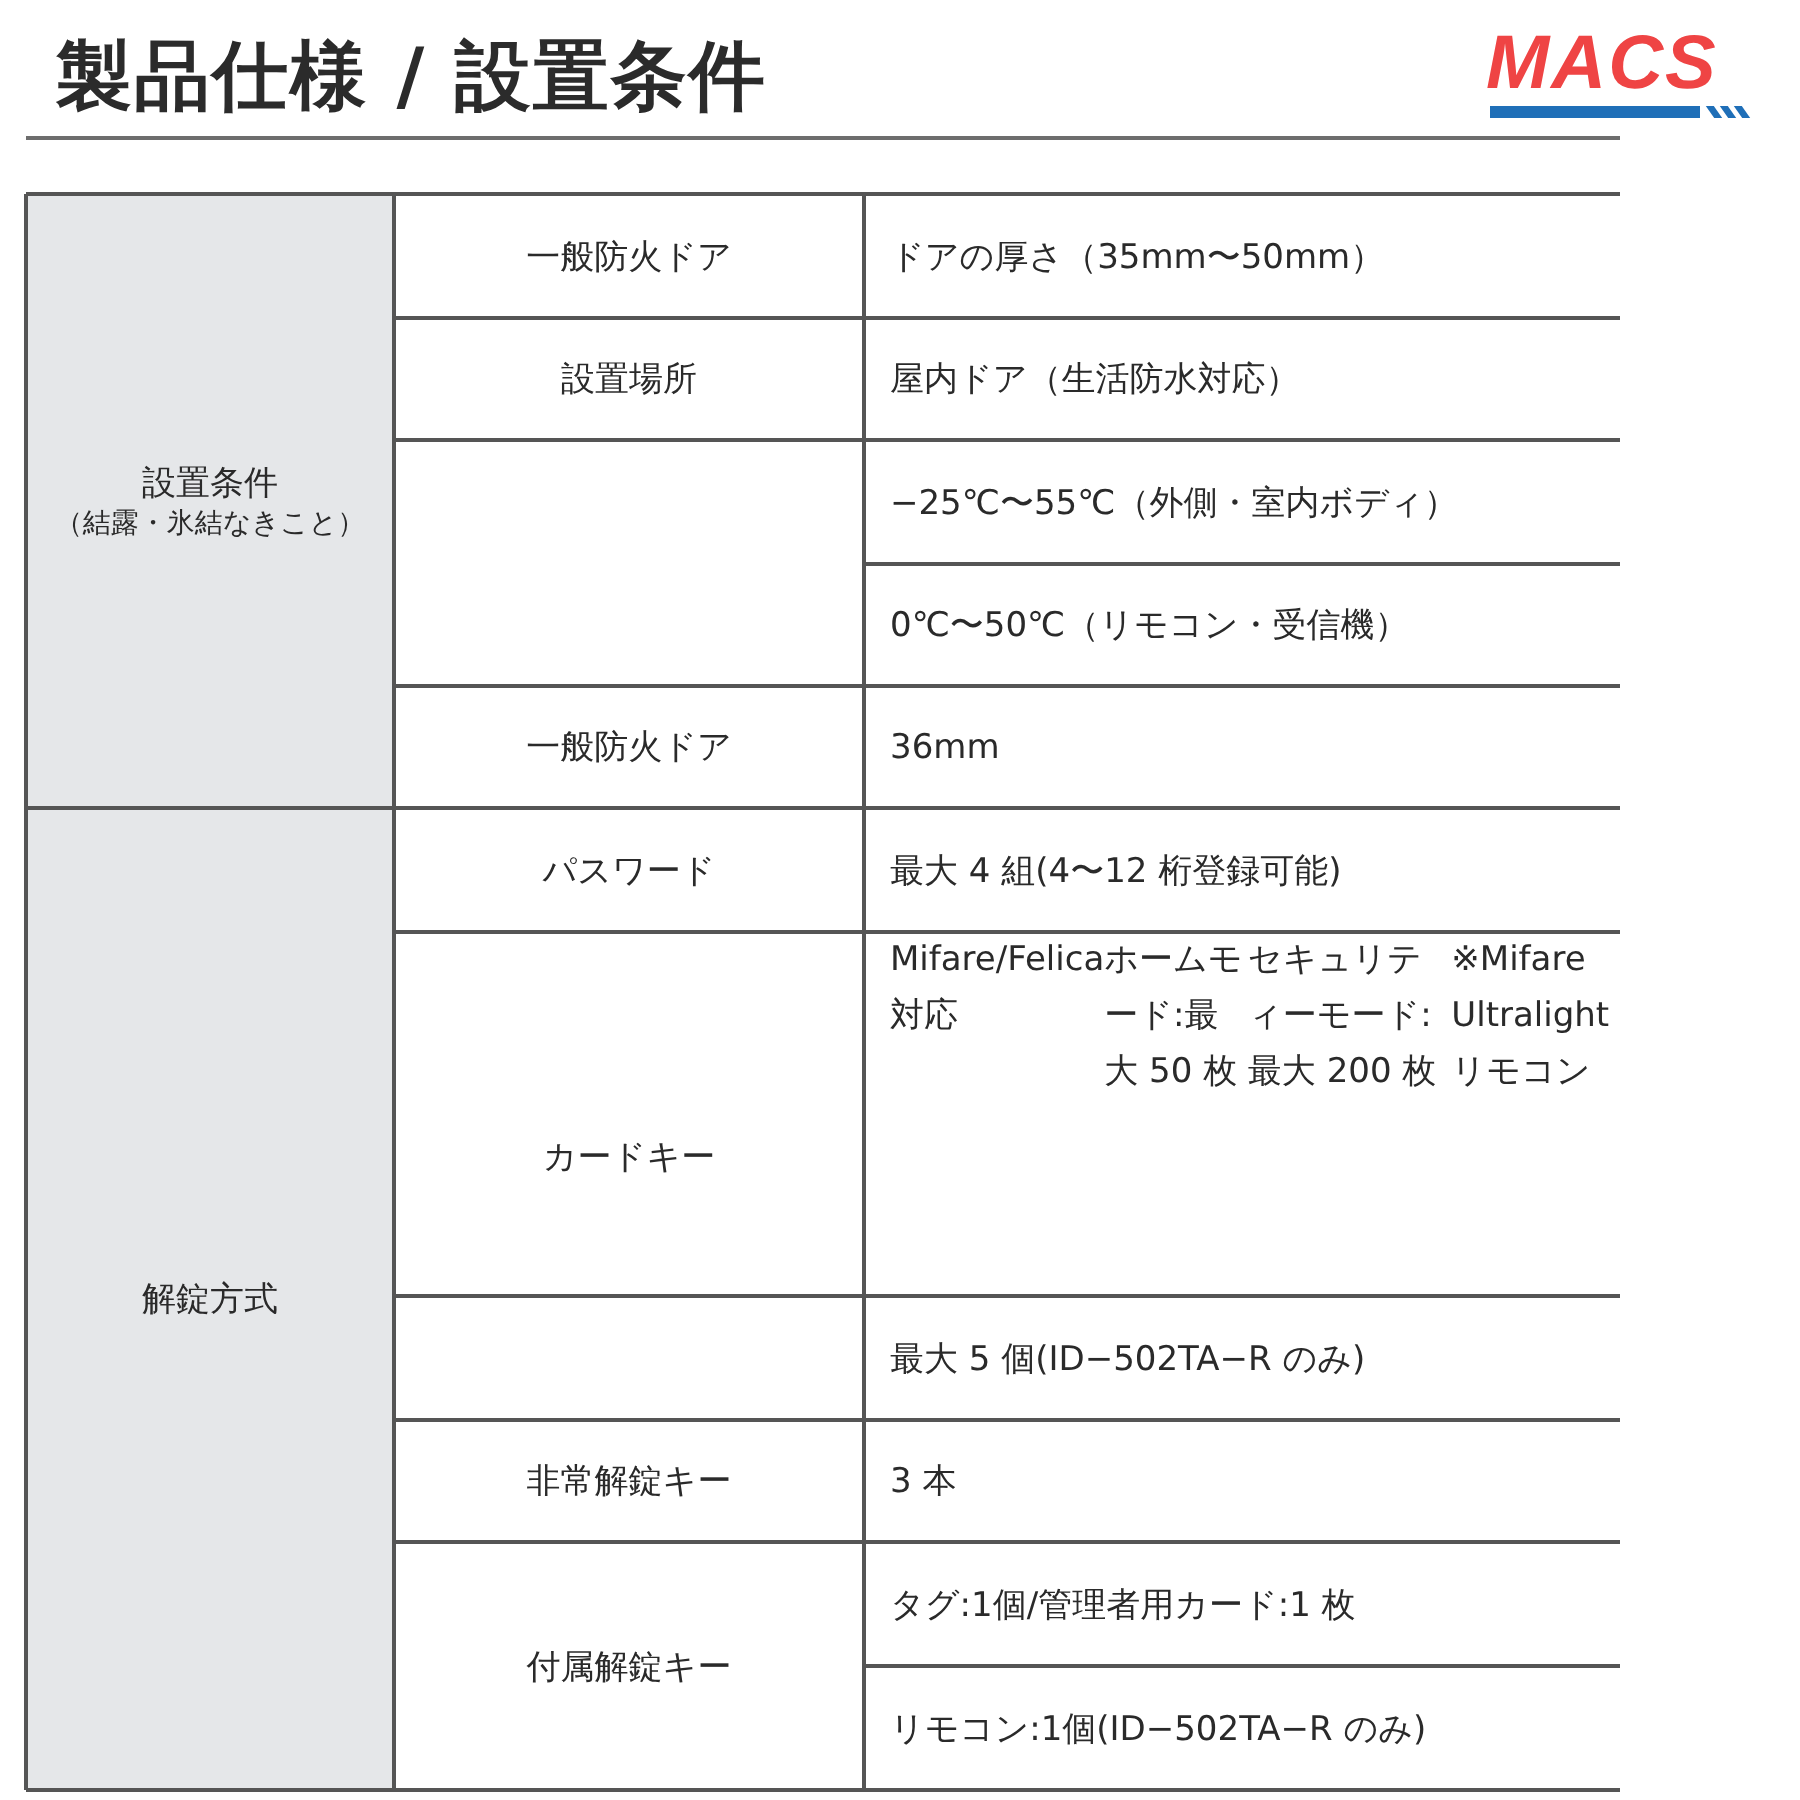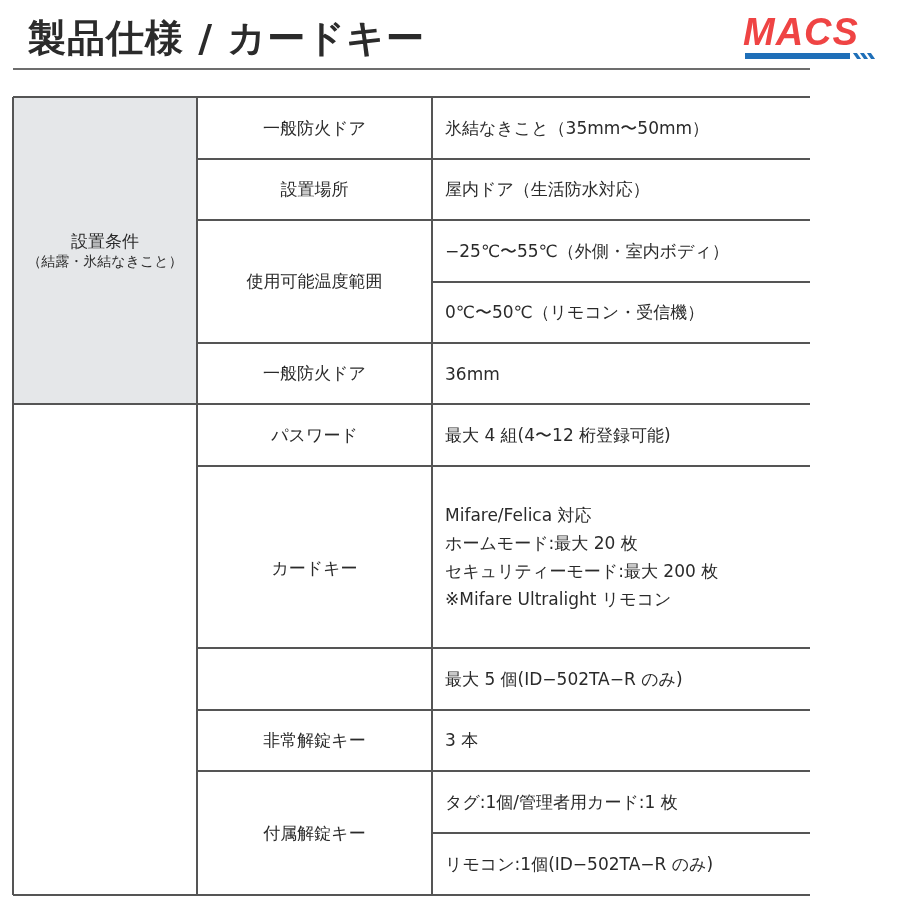--- a/index.html
+++ b/index.html
@@ -15,61 +15,63 @@
   .logo-dash { position:absolute; top:41px; width:4px; height:6px; background:#1f6fb8; transform:skewX(35deg); }
 
   .spec { position:absolute; left:13px; top:97px; width:797px; height:798px; }
   .cell { position:absolute; box-sizing:border-box; display:flex; align-items:center; font-size:17px; }
   .grp { background:#e5e7e9; justify-content:center; text-align:left; flex-direction:column; }
   .lbl { justify-content:center; }
   .val { padding-left:13px; }
   .hl { position:absolute; height:2px; background:#555; }
   .vl { position:absolute; width:2px; background:#555; }
   .sub { font-size:14px; margin-top:0; letter-spacing:0; }
-  .multi { flex-direction:column; align-items:flex-start; justify-content:center; line-height:28px; }
+  .multi { align-items:flex-start; justify-content:center; line-height:28px; }
 </style>
 </head>
 <body>
 
-<div class="title">製品仕様 / カードキー</div>
+<div class="title">製品仕様 / 設置条件</div>
 <div class="title-rule"></div>
 
 <div class="logo">
   <div class="logo-text">MACS</div>
   <div class="logo-bar"></div>
   <div class="logo-dash" style="left:112px"></div>
   <div class="logo-dash" style="left:119px"></div>
   <div class="logo-dash" style="left:126px"></div>
 </div>
 
 <div class="spec">
 
   <div class="cell grp" style="left:0;top:0;width:184px;height:307px">
     <div>設置条件</div>
     <div class="sub">（結露・氷結なきこと）</div>
   </div>
+  <div class="cell grp" style="left:0;top:307px;width:184px;height:491px">
+    <div>解錠方式</div>
+  </div>
 
   <div class="cell lbl" style="left:184px;top:0;width:235px;height:62px">一般防火ドア</div>
   <div class="cell lbl" style="left:184px;top:62px;width:235px;height:61px">設置場所</div>
-  <div class="cell lbl" style="left:184px;top:123px;width:235px;height:123px">使用可能温度範囲</div>
   <div class="cell lbl" style="left:184px;top:246px;width:235px;height:61px">一般防火ドア</div>
   <div class="cell lbl" style="left:184px;top:307px;width:235px;height:62px">パスワード</div>
-  <div class="cell lbl" style="left:184px;top:380px;width:235px;height:182px">カードキー</div>
+  <div class="cell lbl" style="left:184px;top:390px;width:235px;height:182px">カードキー</div>
   <div class="cell lbl" style="left:184px;top:613px;width:235px;height:61px">非常解錠キー</div>
   <div class="cell lbl" style="left:184px;top:674px;width:235px;height:124px">付属解錠キー</div>
 
-  <div class="cell val" style="left:419px;top:0;width:378px;height:62px">氷結なきこと（35mm〜50mm）</div>
+  <div class="cell val" style="left:419px;top:0;width:378px;height:62px">ドアの厚さ（35mm〜50mm）</div>
   <div class="cell val" style="left:419px;top:62px;width:378px;height:61px">屋内ドア（生活防水対応）</div>
   <div class="cell val" style="left:419px;top:123px;width:378px;height:62px">−25℃〜55℃（外側・室内ボディ）</div>
   <div class="cell val" style="left:419px;top:185px;width:378px;height:61px">0℃〜50℃（リモコン・受信機）</div>
   <div class="cell val" style="left:419px;top:246px;width:378px;height:61px">36mm</div>
   <div class="cell val" style="left:419px;top:307px;width:378px;height:62px">最大 4 組(4〜12 桁登録可能)</div>
   <div class="cell val multi" style="left:419px;top:369px;width:378px;height:182px">
     <div>Mifare/Felica 対応</div>
-    <div>ホームモード:最大 20 枚</div>
+    <div>ホームモード:最大 50 枚</div>
     <div>セキュリティーモード:最大 200 枚</div>
     <div>※Mifare Ultralight リモコン</div>
   </div>
   <div class="cell val" style="left:419px;top:551px;width:378px;height:62px">最大 5 個(ID−502TA−R のみ)</div>
   <div class="cell val" style="left:419px;top:613px;width:378px;height:61px">3 本</div>
   <div class="cell val" style="left:419px;top:674px;width:378px;height:62px">タグ:1個/管理者用カード:1 枚</div>
   <div class="cell val" style="left:419px;top:736px;width:378px;height:62px">リモコン:1個(ID−502TA−R のみ)</div>
 
   <div class="hl" style="left:0;top:-1px;width:797px"></div>
   <div class="hl" style="left:0;top:797px;width:797px"></div>

